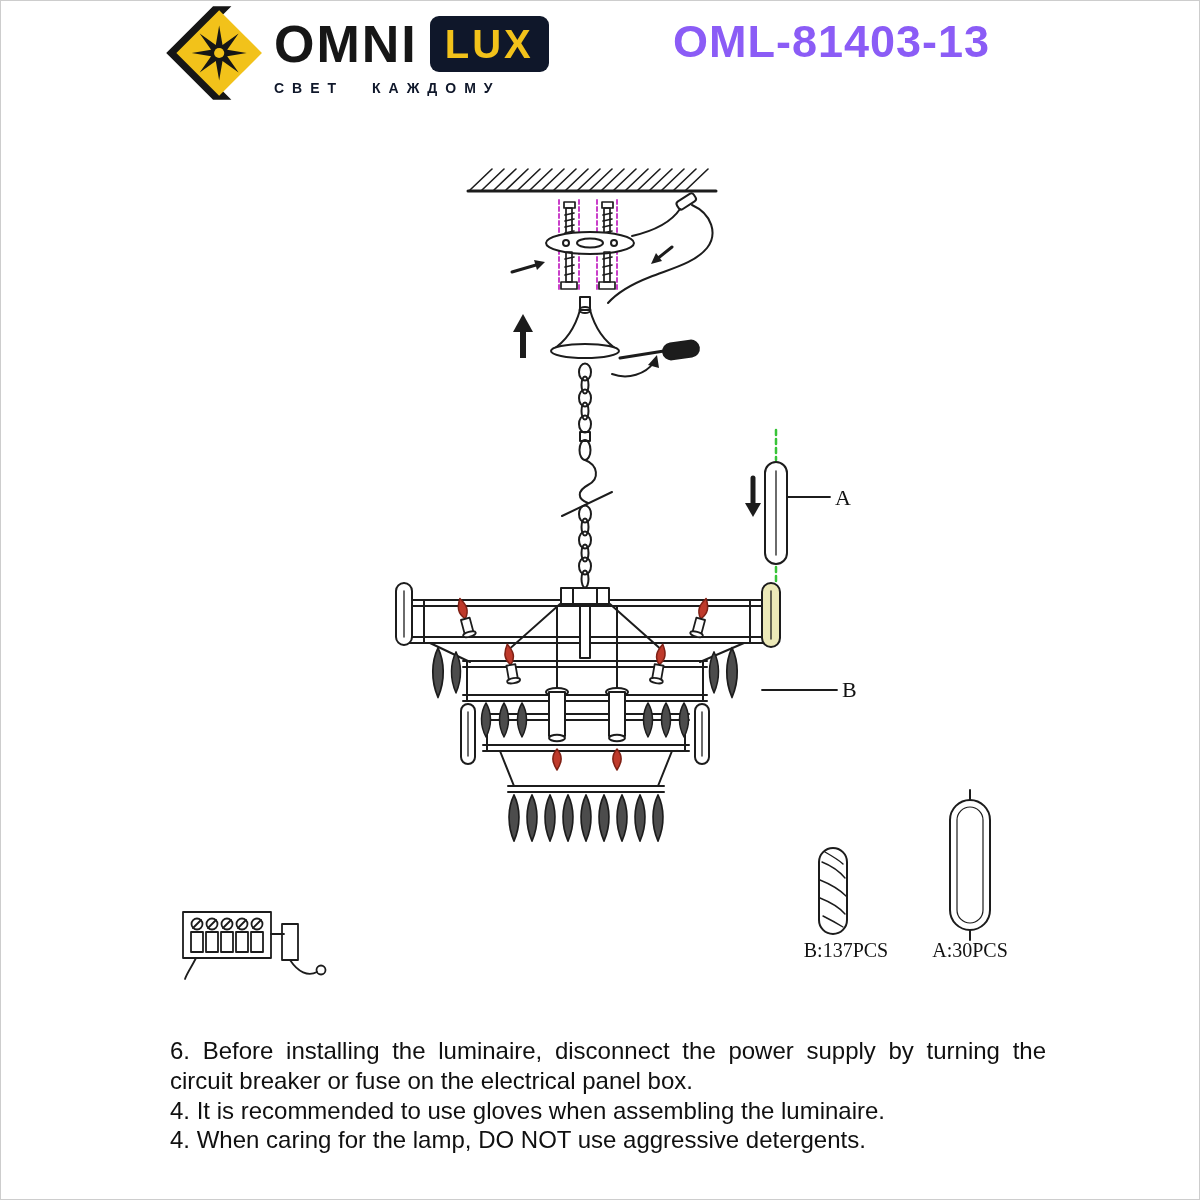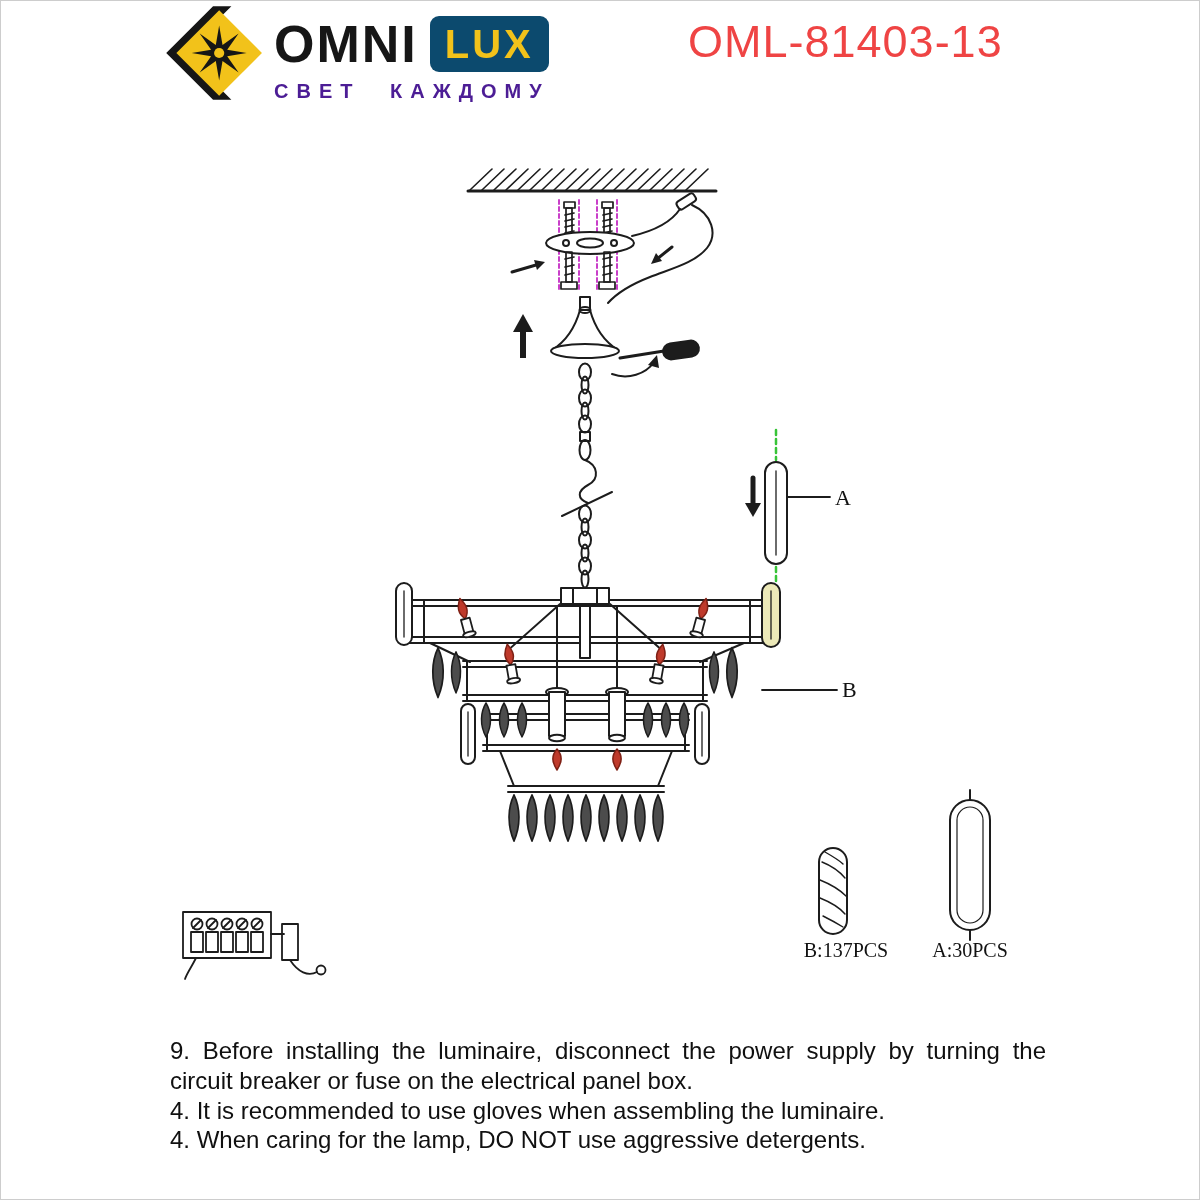--- a/index.html
+++ b/index.html
@@ -3,23 +3,23 @@
 <meta charset="utf-8">
 <style>
   html,body{width:1200px;height:1200px;margin:0;padding:0;}
   body{position:relative;background:#ffffff;font-family:"Liberation Sans",sans-serif;color:#141414;overflow:hidden;}
   .page-border{position:absolute;inset:0;border:1px solid #cdcdcd;pointer-events:none;}
   .header{position:absolute;top:0;left:0;width:1200px;height:118px;}
   .logo{position:absolute;left:154px;top:6px;display:flex;align-items:flex-start;gap:8px;}
   .logo-text{padding-top:10px;}
   .logo-row{display:flex;align-items:center;gap:12px;}
   .brand-omni{font-size:52px;font-weight:700;letter-spacing:2px;color:#161616;line-height:1;}
-  .brand-lux{background:#0c4a6e;color:#f2c21a;font-size:40px;font-weight:700;letter-spacing:3px;line-height:1;padding:8px 15px;border-radius:9px;}
-  .tagline{margin-top:8px;font-size:20px;font-weight:700;letter-spacing:8px;word-spacing:16px;color:#4c1d95;}
-  .model{position:absolute;left:688px;top:16px;font-size:45px;font-weight:400;letter-spacing:1px;color:#ef4444;}
+  .brand-lux{background:#0f172a;color:#f2c21a;font-size:40px;font-weight:700;letter-spacing:3px;line-height:1;padding:8px 15px;border-radius:9px;}
+  .tagline{margin-top:8px;font-size:14px;font-weight:700;letter-spacing:8px;word-spacing:16px;color:#0f172a;}
+  .model{position:absolute;left:673px;top:16px;font-size:45px;font-weight:700;letter-spacing:1px;color:#8b5cf6;}
   .diagram{position:absolute;left:0;top:0;}
   .instructions{position:absolute;left:170px;top:1036px;width:876px;font-size:24px;line-height:1.24;text-align:justify;color:#101010;}
   .instructions p{margin:0;}
   .diag-label{font-family:"Liberation Serif",serif;font-size:22px;fill:#121212;stroke:none;}
   .diag-part-label{font-family:"Liberation Serif",serif;font-size:20px;fill:#121212;stroke:none;}
 </style>
 </head>
 <body>
 
 <div class="page-border"></div>
@@ -290,16 +290,16 @@
       <rect x="950" y="800" width="40" height="130" rx="20" fill="#fff"></rect>
       <rect x="957" y="807" width="26" height="116" rx="13" stroke-width="1.2"></rect>
       <line x1="970" y1="930" x2="970" y2="940"></line>
     </g>
     <text x="970" y="957" text-anchor="middle" class="diag-part-label">A:30PCS</text>
 
   </g>
 </svg>
 
 <div class="instructions">
-  <p>9. Before installing the luminaire, disconnect the power supply by turning the circuit breaker or fuse on the electrical panel box.</p>
+  <p>6. Before installing the luminaire, disconnect the power supply by turning the circuit breaker or fuse on the electrical panel box.</p>
   <p>4. It is recommended to use gloves when assembling the luminaire.</p>
   <p>4. When caring for the lamp, DO NOT use aggressive detergents.</p>
 </div>
 
 </body></html>

